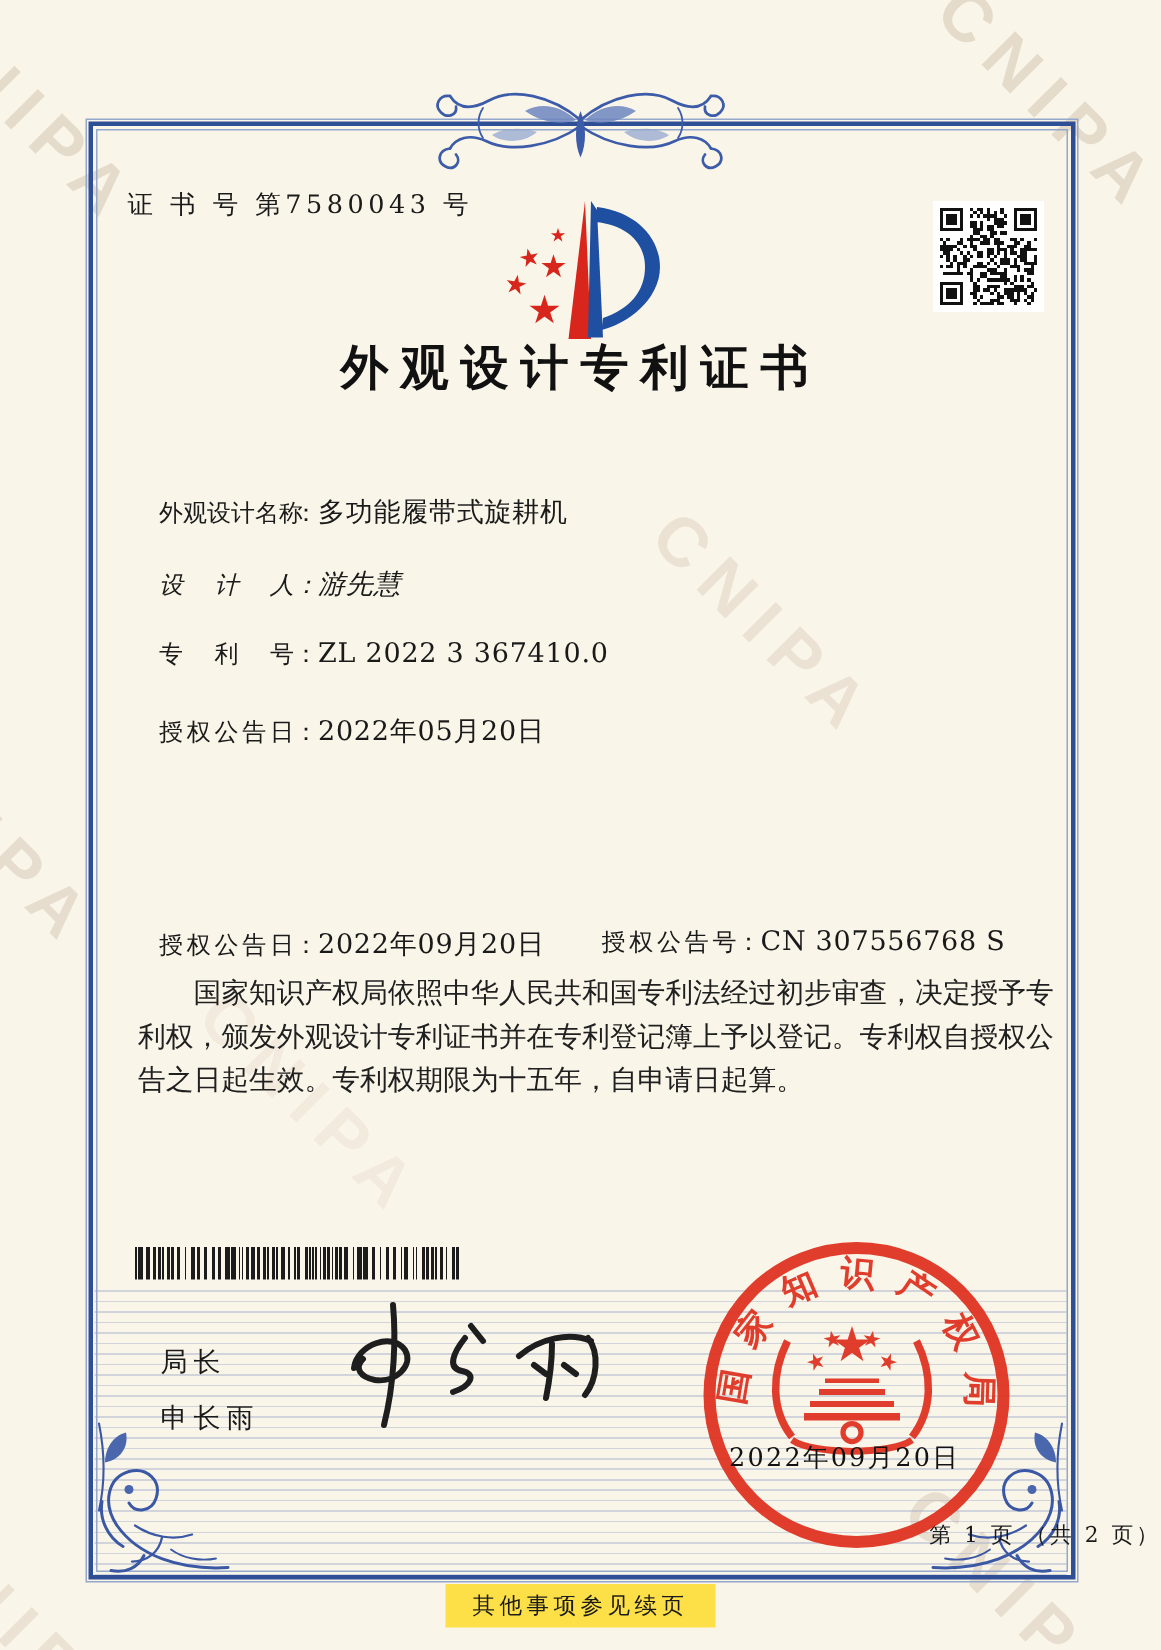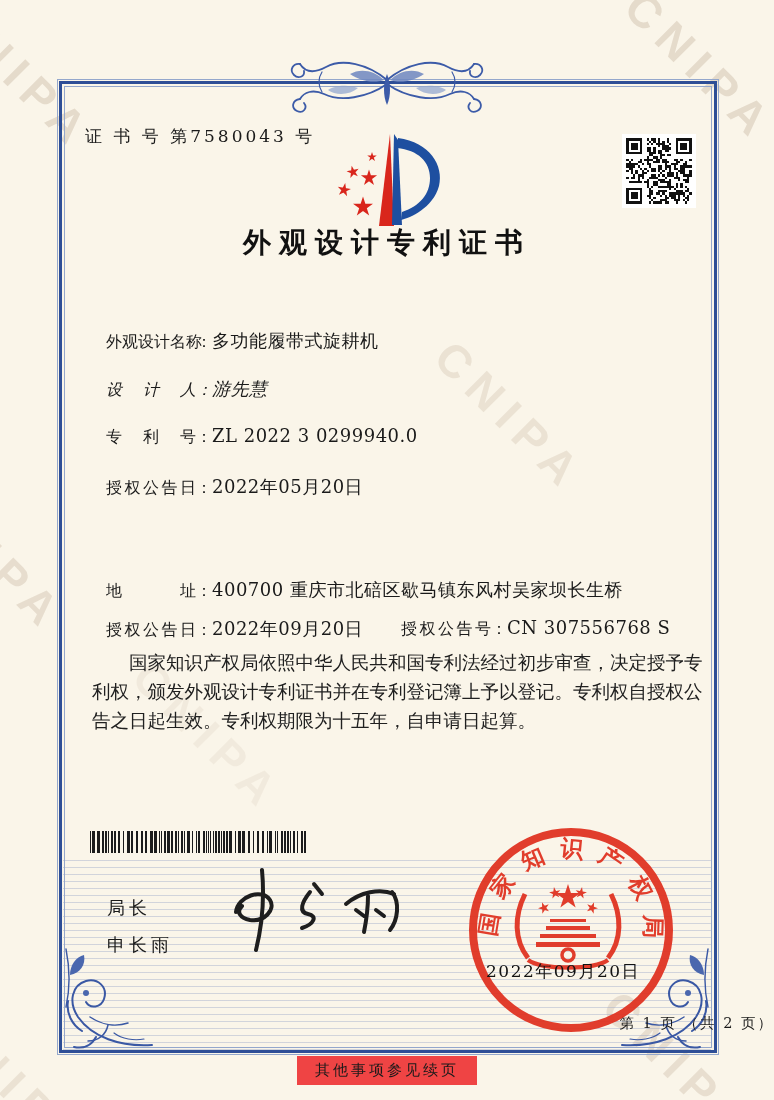--- a/index.html
+++ b/index.html
@@ -31,37 +31,37 @@
     background:repeating-linear-gradient(0deg, rgba(148,162,198,.40) 0 1px, rgba(0,0,0,0) 1px 7px);
   }
   .ornament{position:absolute;z-index:4;}
   .flourish{position:absolute;left:272px;top:50px;z-index:3;}
   .corner-l{left:56px;top:941px;}
   .corner-r{right:56px;top:941px;transform:scaleX(-1);}
   
   .cert-no{position:absolute;left:85px;top:125px;font-size:17px;letter-spacing:3px;z-index:5;}
   .logo{position:absolute;left:322px;top:116px;z-index:5;}
   .qr{position:absolute;left:622px;top:134px;width:74px;height:74px;background:#fff;padding:0;z-index:5;}
-  .title{position:absolute;left:0;right:0;top:224px;text-align:center;font-size:28px;font-weight:bold;letter-spacing:8px;color:#111;z-index:5;}
+  .title{position:absolute;left:0;right:0;top:224px;text-align:center;font-size:32px;font-weight:bold;letter-spacing:8px;color:#111;z-index:5;}
   .field{position:absolute;left:106px;font-size:18px;z-index:5;white-space:nowrap;}
   .flabel{display:inline-block;width:90px;font-size:16px;text-align:justify;text-align-last:justify;vertical-align:baseline;}
   .colon{font-size:16px;}
   .fvalue{letter-spacing:.5px;}
   .f1{top:329px;} .f2{top:377px;font-style:italic;} .f3{top:425px;} .f4{top:475px;} .f5{top:523px;} .f6{top:578px;} .f7{top:617px;width:600px;}
   .grant-no{position:absolute;left:295px;top:0;}
   .body-text{position:absolute;left:92px;top:648px;width:614px;font-size:18.5px;line-height:29px;z-index:5;color:#202020;}
   .body-text p{margin:0;text-indent:2em;}
   .barcode{position:absolute;left:90px;top:831px;z-index:5;}
   .sig-role{position:absolute;left:107px;top:896px;font-size:18px;letter-spacing:4px;z-index:5;}
   .sig-name{position:absolute;left:107px;top:933px;font-size:18px;letter-spacing:4px;z-index:5;font-family:Liberation Mono, monospace;}
   .signature{position:absolute;left:218px;top:862px;z-index:5;}
   .seal{position:absolute;left:462px;top:822px;z-index:6;opacity:.93;}
   .seal-date{position:absolute;left:486px;top:960px;font-size:17px;letter-spacing:1.5px;color:#121212;z-index:7;white-space:nowrap;}
   .page-indicator{position:absolute;left:0;right:0;top:1014px;text-align:right;font-size:14.5px;letter-spacing:2px;z-index:5;}
-  .continuation{position:absolute;left:50%;transform:translateX(-50%);top:1056px;background:#ef4444;padding:5px 18px;font-size:15px;letter-spacing:3px;z-index:5;white-space:nowrap;}
+  .continuation{position:absolute;left:50%;transform:translateX(-50%);top:1056px;background:#fde047;padding:5px 18px;font-size:15px;letter-spacing:3px;z-index:5;white-space:nowrap;}
 </style>
 </head>
 <body>
 
 <div class="page">
 
   <div class="wm wm1">CNIPA</div>
   <div class="wm wm2">CNIPA</div>
   <div class="wm wm3">CNIPA</div>
   <div class="wm wm4">CNIPA</div>
@@ -155,27 +155,24 @@
 
   <div class="title">外观设计专利证书</div>
 
   <div class="field f1">
     <span class="flabel">外观设计名称</span><span class="colon">：</span><span class="fvalue">多功能履带式旋耕机</span>
   </div>
   <div class="field f2">
     <span class="flabel">设计人</span><span class="colon">：</span><span class="fvalue">游先慧</span>
   </div>
   <div class="field f3">
-    <span class="flabel">专利号</span><span class="colon">：</span><span class="fvalue">ZL 2022 3 0299940.0</span>
+    <span class="flabel">专利号</span><span class="colon">：</span><span class="fvalue">ZL 2022 3 367410.0</span>
   </div>
   <div class="field f4">
     <span class="flabel">授权公告日</span><span class="colon">：</span><span class="fvalue">2022年05月20日</span>
-  </div>
-  <div class="field f6">
-    <span class="flabel">地址</span><span class="colon">：</span><span class="fvalue">400700 重庆市北碚区歇马镇东风村吴家坝长生桥</span>
   </div>
   <div class="field f7" style="position:absolute;">
     <span class="flabel">授权公告日</span><span class="colon">：</span><span class="fvalue">2022年09月20日</span>
     <span class="grant-no">
       <span class="flabel">授权公告号</span><span class="colon">：</span><span class="fvalue">CN 307556768 S</span>
     </span>
   </div>
 
   <div class="body-text">
     <p>国家知识产权局依照中华人民共和国专利法经过初步审查，决定授予专利权，颁发外观设计专利证书并在专利登记簿上予以登记。专利权自授权公告之日起生效。专利权期限为十五年，自申请日起算。</p>

